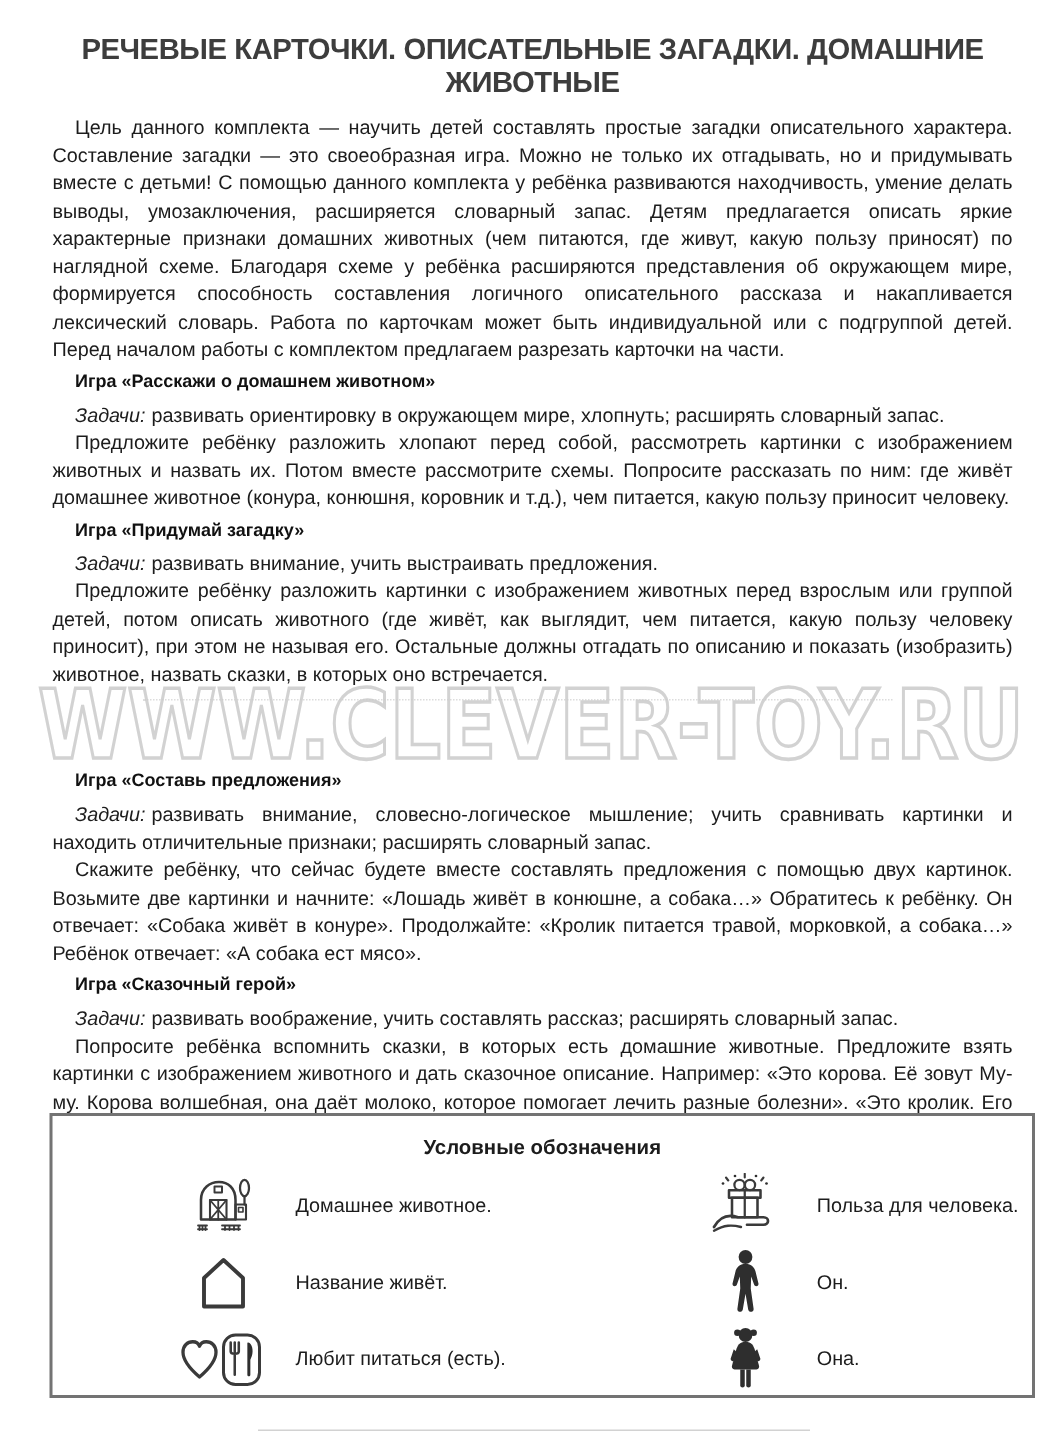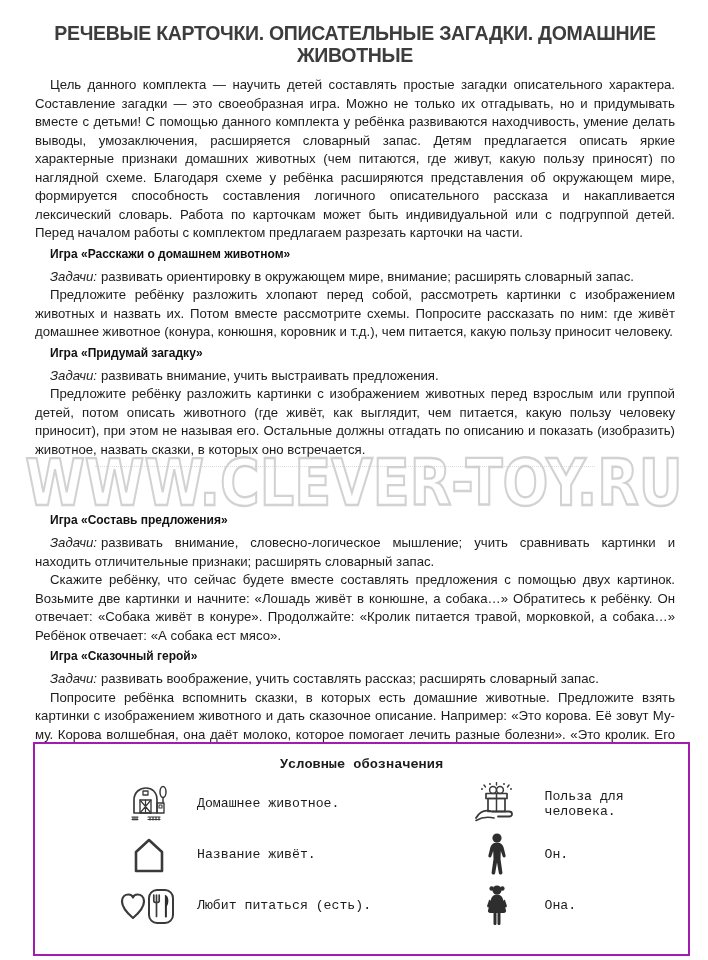--- a/index.html
+++ b/index.html
@@ -20,22 +20,22 @@
   .scan-gap{height:50px;position:relative;}
   .scan-line{position:absolute;top:7px;left:60px;width:500px;border-top:1px dotted #dcdcdc;}
   .watermark{
     position:absolute;top:452px;left:2px;width:704px;text-align:center;
     font-family:"DejaVu Sans",sans-serif;font-weight:bold;font-size:54px;
     white-space:nowrap;letter-spacing:0px;color:rgba(255,255,255,0.05);
     -webkit-text-stroke:2px #cbcbcb;transform:scaleY(1.18);opacity:.85;
     pointer-events:none;z-index:3;
   }
   .legend{
-    position:absolute;left:33px;top:742px;width:657px;height:214px;
-    border:2px solid #a21caf;box-sizing:border-box;background:#fff;z-index:2;font-family:Liberation Mono, monospace;
+    position:absolute;left:33px;top:742px;width:657px;height:190px;
+    border:2px solid #737373;box-sizing:border-box;background:#fff;z-index:2;
   }
   .legend-title{text-align:center;font-weight:bold;font-size:13.6px;margin-top:13px;}
   .legend-grid{display:grid;grid-template-columns:1fr 1fr;padding:6px 8px 0 20px;margin-left:46px;}
   .legend-cell{display:flex;align-items:center;height:51px;}
   .legend-cell.right{padding-left:58px;}
   .icon-cell{width:96px;display:flex;justify-content:center;align-items:center;flex:0 0 96px;}
   .legend-label{font-size:13.2px;color:#1c1c1c;}
   .bottom-artifact{position:absolute;left:172px;top:953px;width:368px;border-top:1px solid #d2d2d2;}
   svg{display:block;}
   .ico-stroke{stroke:#3a3a3a;fill:none;stroke-linecap:round;stroke-linejoin:round;}
@@ -45,21 +45,21 @@
 <body>
 
 <div class="page">
   <div class="content">
 
     <h1>РЕЧЕВЫЕ КАРТОЧКИ. ОПИСАТЕЛЬНЫЕ ЗАГАДКИ. ДОМАШНИЕ ЖИВОТНЫЕ</h1>
     <p class="body indent">Цель данного комплекта — научить детей составлять простые загадки описательного характера. Составление загадки — это своеобразная игра. Можно не только их отгадывать, но и придумывать вместе с детьми! С помощью данного комплекта у ребёнка развиваются находчивость, умение делать выводы, умозаключения, расширяется словарный запас. Детям предлагается описать яркие характерные признаки домашних животных (чем питаются, где живут, какую пользу приносят) по наглядной схеме. Благодаря схеме у ребёнка расширяются представления об окружающем мире, формируется способность составления логичного описательного рассказа и накапливается лексический словарь. Работа по карточкам может быть индивидуальной или с подгруппой детей. Перед началом работы с комплектом предлагаем разрезать карточки на части.</p>
 
     <section>
       <h2>Игра «Расскажи о домашнем животном»</h2>
-      <p class="body indent"><i class="tasks-label">Задачи:</i><span>развивать ориентировку в окружающем мире, внимание; расширять словарный запас.</span></p>
+      <p class="body indent"><i class="tasks-label">Задачи:</i><span>развивать ориентировку в окружающем мире, хлопнуть; расширять словарный запас.</span></p>
       <p class="body indent">Предложите ребёнку разложить хлопают перед собой, рассмотреть картинки с изображением животных и назвать их. Потом вместе рассмотрите схемы. Попросите рассказать по ним: где живёт домашнее животное (конура, конюшня, коровник и т.д.), чем питается, какую пользу приносит человеку.</p>
     </section>
 
     <section>
       <h2>Игра «Придумай загадку»</h2>
       <p class="body indent"><i class="tasks-label">Задачи:</i><span>развивать внимание, учить выстраивать предложения.</span></p>
       <p class="body indent">Предложите ребёнку разложить картинки с изображением животных перед взрослым или группой детей, потом описать животного (где живёт, как выглядит, чем питается, какую пользу человеку приносит), при этом не называя его. Остальные должны отгадать по описанию и показать (изобразить) животное, назвать сказки, в которых оно встречается.</p>
     </section>
 
     <div class="scan-gap">

